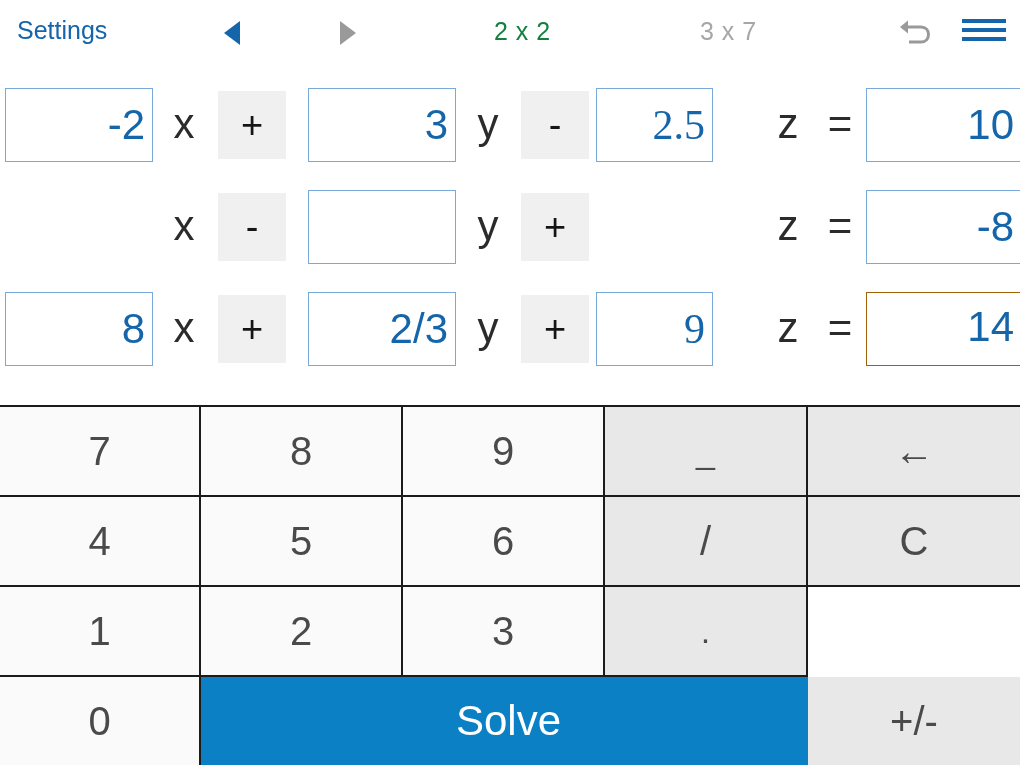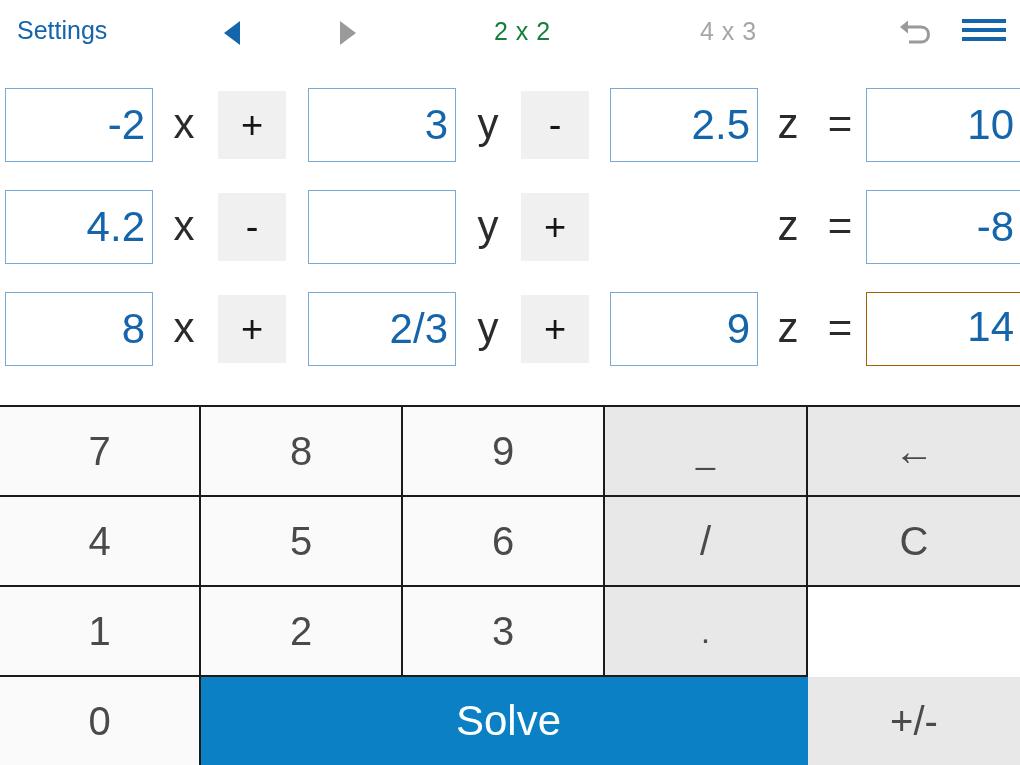--- a/index.html
+++ b/index.html
@@ -112,21 +112,21 @@
     overflow: hidden;
     white-space: nowrap;
   }
   .coef-field.focused {
     border: 1px solid #a16207;
     line-height: 68px;
     text-align: right;
   }
   .f-x { left: 5px;   width: 148px; }
   .f-y { left: 308px; width: 148px; }
-  .f-z { left: 610px; width: 148px; }
+  .f-z { left: 596px; width: 117px; font-family: Liberation Serif, serif; }
   .f-r { left: 866px; width: 156px; }
 
   .var-label {
     position: absolute;
     top: 0;
     height: 74px;
     line-height: 72px;
     font-size: 42px;
     color: #2b2b2b;
     text-align: center;
@@ -214,21 +214,21 @@
     </svg>
   </div>
 
   <div id="nav-next" class="nav-arrow">
     <svg width="26" height="30" viewBox="0 0 26 30" aria-hidden="true">
       <polygon points="6,3 6,27 22,15" fill="#9a9a9a"></polygon>
     </svg>
   </div>
 
   <div id="tab-2x2" class="size-tab">2 x 2</div>
-  <div id="tab-3x3" class="size-tab">4 x 3</div>
+  <div id="tab-3x3" class="size-tab">3 x 7</div>
 
   <div id="undo-button">
     <svg width="38" height="38" viewBox="0 0 38 38" aria-hidden="true">
       <path d="M10 13 C10 13 26 13 26 13 C31 13 33.5 16.5 33.5 20.5 C33.5 24.5 31 28 26 28 L14 28" fill="none" stroke="#9a9a9a" stroke-width="3" stroke-linecap="butt"></path>
       <polygon points="13,6.5 13,19.5 5,13" fill="#9a9a9a"></polygon>
     </svg>
   </div>
 
   <div id="menu-button">
     <div class="menu-bar b1"></div>
@@ -246,21 +246,20 @@
     <div class="coef-field f-y">3</div>
     <div class="var-label v-y">y</div>
     <div class="op-button op-2">-</div>
     <div class="coef-field f-z">2.5</div>
     <div class="var-label v-z">z</div>
     <div class="equals-sign">=</div>
     <div class="coef-field f-r">10</div>
   </div>
 
   <div class="eq-row" id="eq-row-1">
-    <div class="coef-field f-x">4.2</div>
     <div class="var-label v-x">x</div>
     <div class="op-button op-1">-</div>
     <div class="coef-field f-y"></div>
     <div class="var-label v-y">y</div>
     <div class="op-button op-2">+</div>
     <div class="var-label v-z">z</div>
     <div class="equals-sign">=</div>
     <div class="coef-field f-r">-8</div>
   </div>
 

